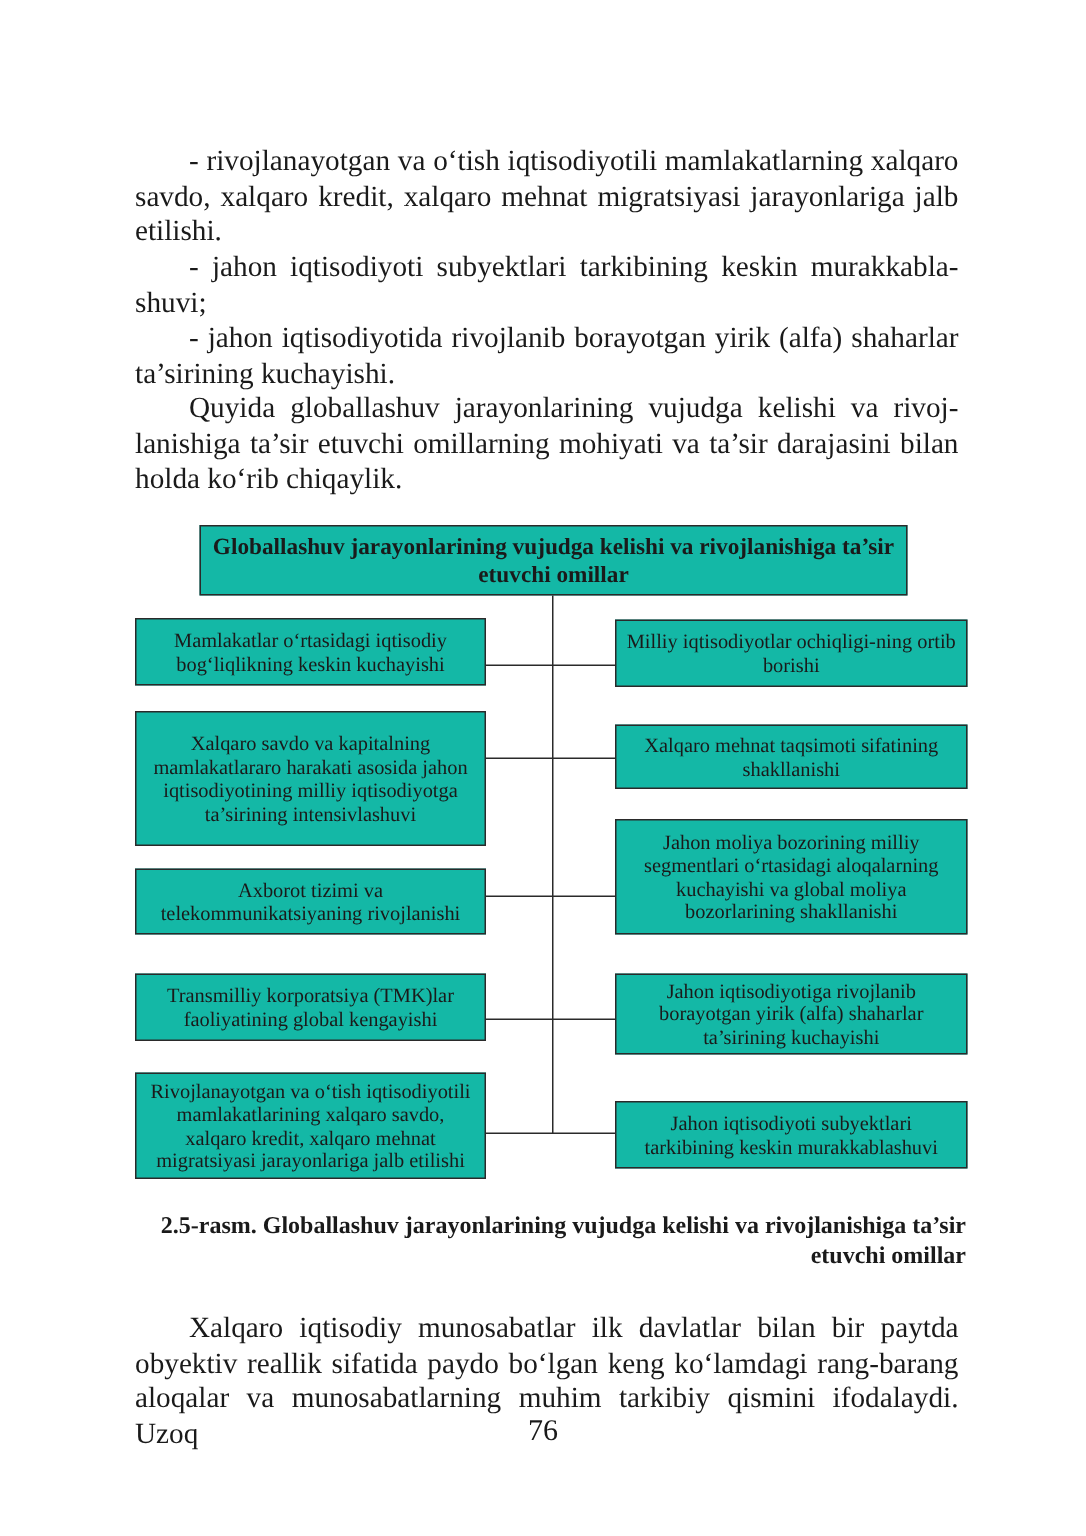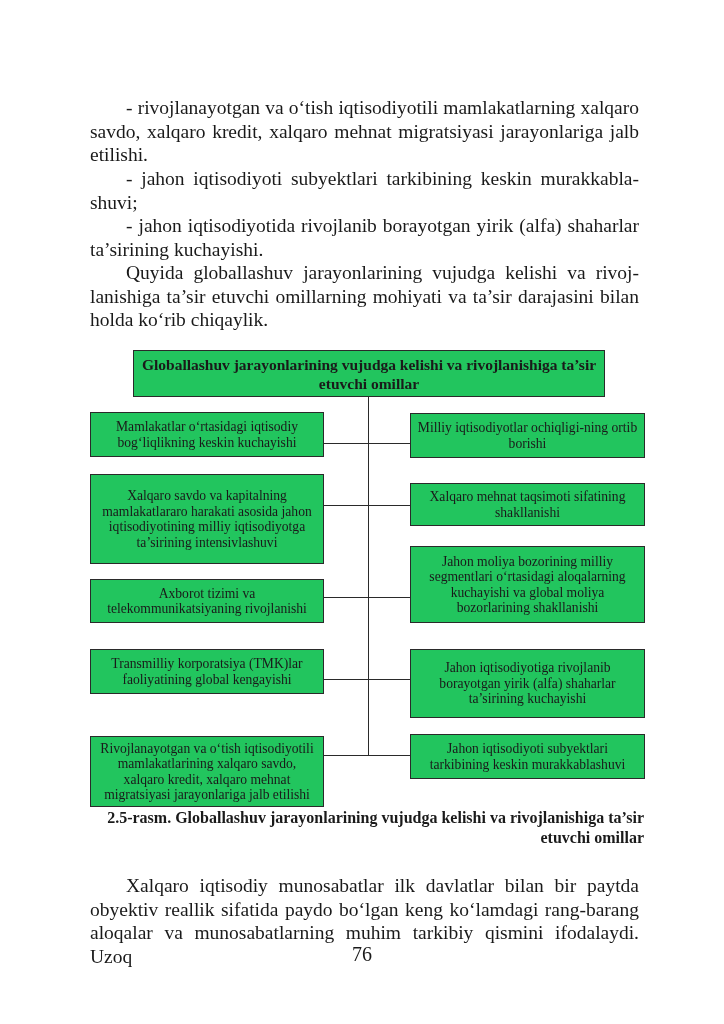--- a/index.html
+++ b/index.html
@@ -1,21 +1,21 @@
 <!DOCTYPE html>
 <html><head>
 <meta charset="utf-8">
 <style>
   html, body { margin:0; padding:0; background:#ffffff; }
   body { width:724px; height:1024px; position:relative; overflow:hidden;
          font-family:"Liberation Serif", "DejaVu Serif", serif; color:#1a1a1a; }
   .para { position:absolute; left:90px; width:549px; font-size:19.5px; line-height:23.5px;
           text-align:justify; margin:0; }
   .para .ind { display:inline-block; width:36px; }
-  .box { position:absolute; border:1.3px solid #2a2a2a; background:#22c55e; box-sizing:border-box;
+  .box { position:absolute; border:1.3px solid #2a2a2a; background:#14b8a6; box-sizing:border-box;
          display:flex; align-items:center; justify-content:center; text-align:center;
          font-size:13.6px; line-height:15.5px; padding:14px 6px; }
   .title-box { font-weight:bold; font-size:15.5px; line-height:19px; }
   .vline { position:absolute; background:#2a2a2a; width:1.3px; }
   .hline { position:absolute; background:#2a2a2a; height:1.3px; }
   .caption { position:absolute; left:80px; width:564px; text-align:right; font-weight:bold;
              font-size:16px; line-height:20px; }
   .pagenum { position:absolute; left:0; width:724px; text-align:center; top:943px; font-size:20px; }
 </style>
 </head>
@@ -36,33 +36,33 @@
 
   <div class="box" style="left:90px; top:474px; width:234px; height:90px;">Xalqaro savdo va kapitalning mamlakatlararo harakati asosida jahon iqtisodiyotining milliy iqtisodiyotga ta’sirining intensivlashuvi</div>
   <div class="hline" style="left:324px; top:505px; width:44px;"></div>
 
   <div class="box" style="left:90px; top:579px; width:234px; height:44px;">Axborot tizimi va telekommunikatsiyaning rivojlanishi</div>
   <div class="hline" style="left:324px; top:597px; width:44px;"></div>
 
   <div class="box" style="left:90px; top:649px; width:234px; height:45px;">Transmilliy korporatsiya (TMK)lar faoliyatining global kengayishi</div>
   <div class="hline" style="left:324px; top:679px; width:44px;"></div>
 
-  <div class="box" style="left:90px; top:715px; width:234px; height:71px;margin-top:21px;">Rivojlanayotgan va o‘tish iqtisodiyotili mamlakatlarining xalqaro savdo, xalqaro kredit, xalqaro mehnat migratsiyasi jarayonlariga jalb etilishi</div>
+  <div class="box" style="left:90px; top:715px; width:234px; height:71px;">Rivojlanayotgan va o‘tish iqtisodiyotili mamlakatlarining xalqaro savdo, xalqaro kredit, xalqaro mehnat migratsiyasi jarayonlariga jalb etilishi</div>
   <div class="hline" style="left:324px; top:755px; width:44px;"></div>
 
   <div class="box" style="left:410px; top:413px; width:235px; height:45px;">Milliy iqtisodiyotlar ochiqligi-ning ortib borishi</div>
   <div class="hline" style="left:368px; top:443px; width:42px;"></div>
 
   <div class="box" style="left:410px; top:483px; width:235px; height:43px;">Xalqaro mehnat taqsimoti sifatining shakllanishi</div>
   <div class="hline" style="left:368px; top:505px; width:42px;"></div>
 
   <div class="box" style="left:410px; top:546px; width:235px; height:77px;">Jahon moliya bozorining milliy segmentlari o‘rtasidagi aloqalarning kuchayishi va global moliya bozorlarining shakllanishi</div>
   <div class="hline" style="left:368px; top:597px; width:42px;"></div>
 
-  <div class="box" style="left:410px; top:649px; width:235px; height:69px;">Jahon iqtisodiyotiga rivojlanib borayotgan yirik (alfa) shaharlar ta’sirining kuchayishi</div>
+  <div class="box" style="left:410px; top:649px; width:235px; height:54px;">Jahon iqtisodiyotiga rivojlanib borayotgan yirik (alfa) shaharlar ta’sirining kuchayishi</div>
   <div class="hline" style="left:368px; top:679px; width:42px;"></div>
 
   <div class="box" style="left:410px; top:734px; width:235px; height:45px;">Jahon iqtisodiyoti subyektlari tarkibining keskin murakkablashuvi</div>
   <div class="hline" style="left:368px; top:755px; width:42px;"></div>
 </div>
 
 <div class="caption" style="top:808px;">2.5-rasm. Globallashuv jarayonlarining vujudga kelishi va rivojlanishiga ta’sir etuvchi omillar</div>
 
 <p class="para" style="top:874px;"><span class="ind"></span><span>Xalqaro iqtisodiy munosabatlar ilk davlatlar bilan bir paytda obyektiv reallik sifatida paydo bo‘lgan keng ko‘lamdagi rang-barang aloqalar va munosabatlarning muhim tarkibiy qismini ifodalaydi. Uzoq</span></p>
 

